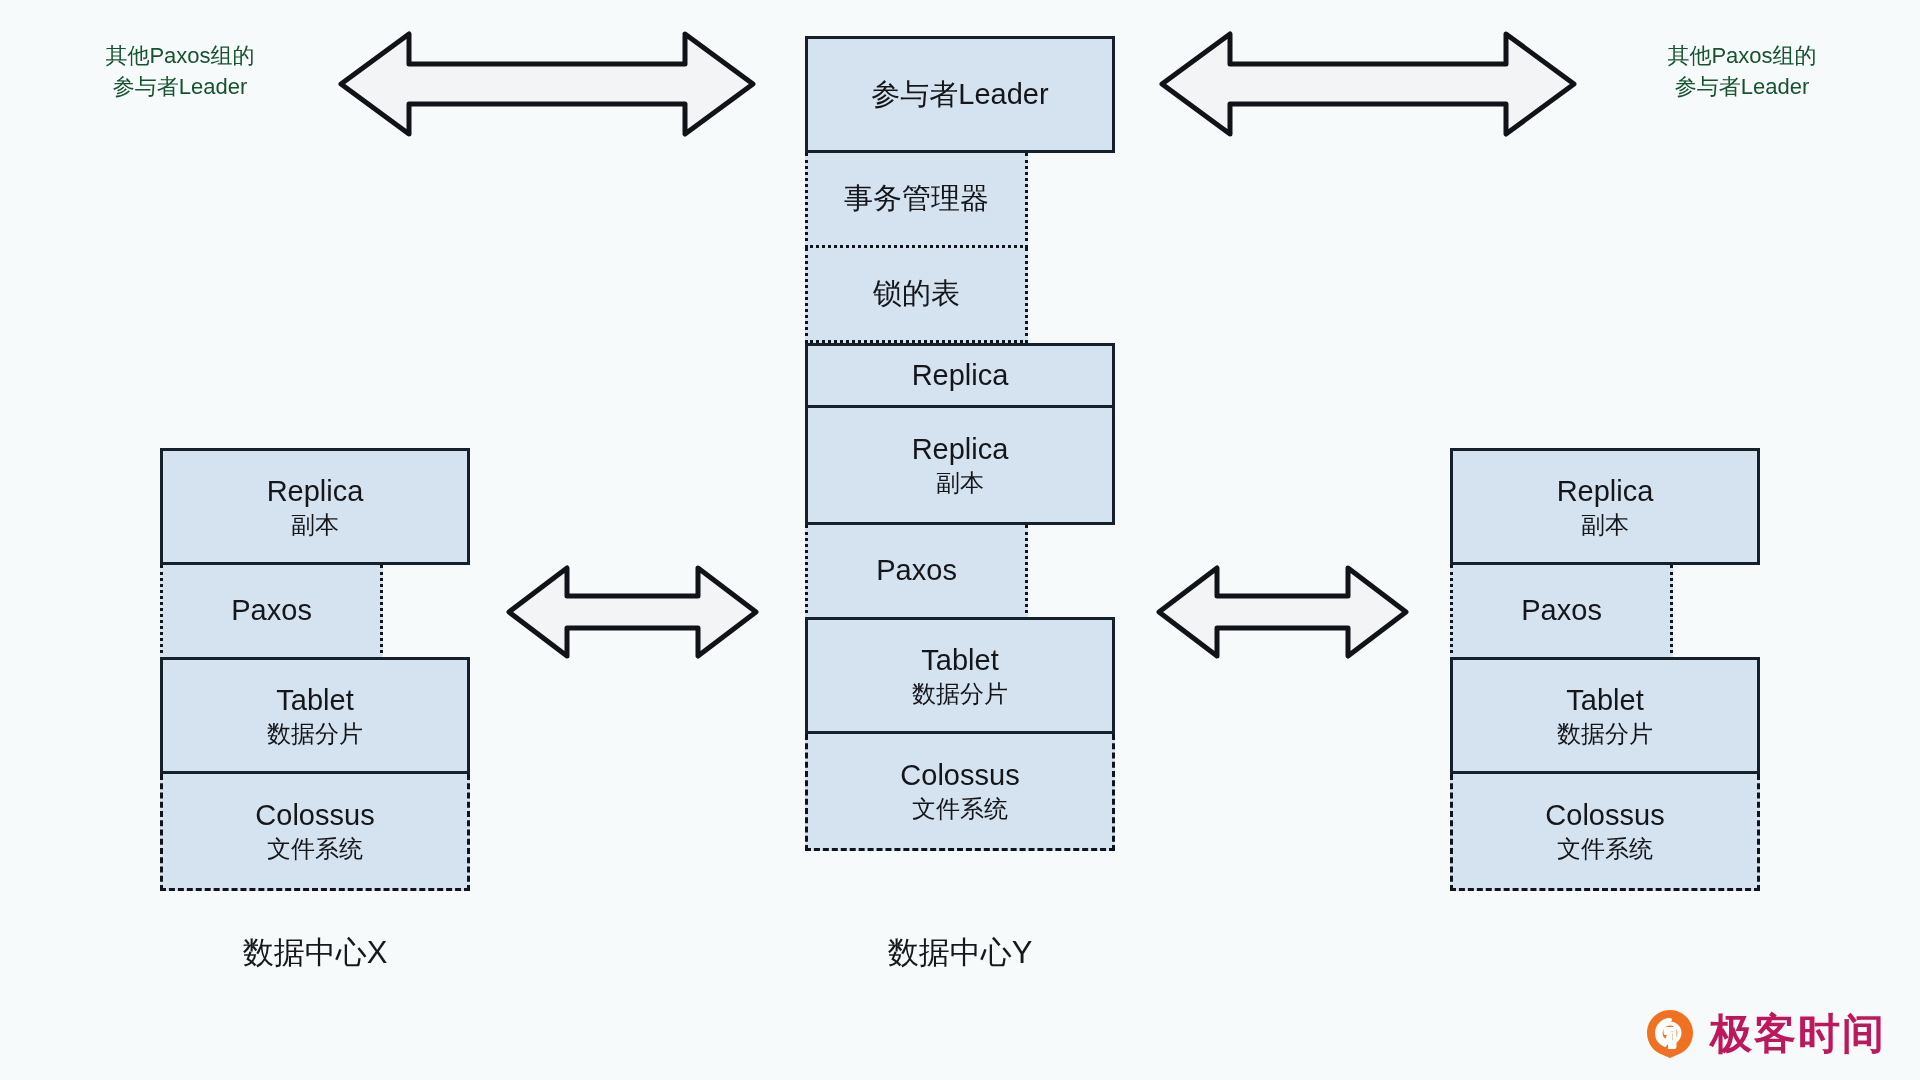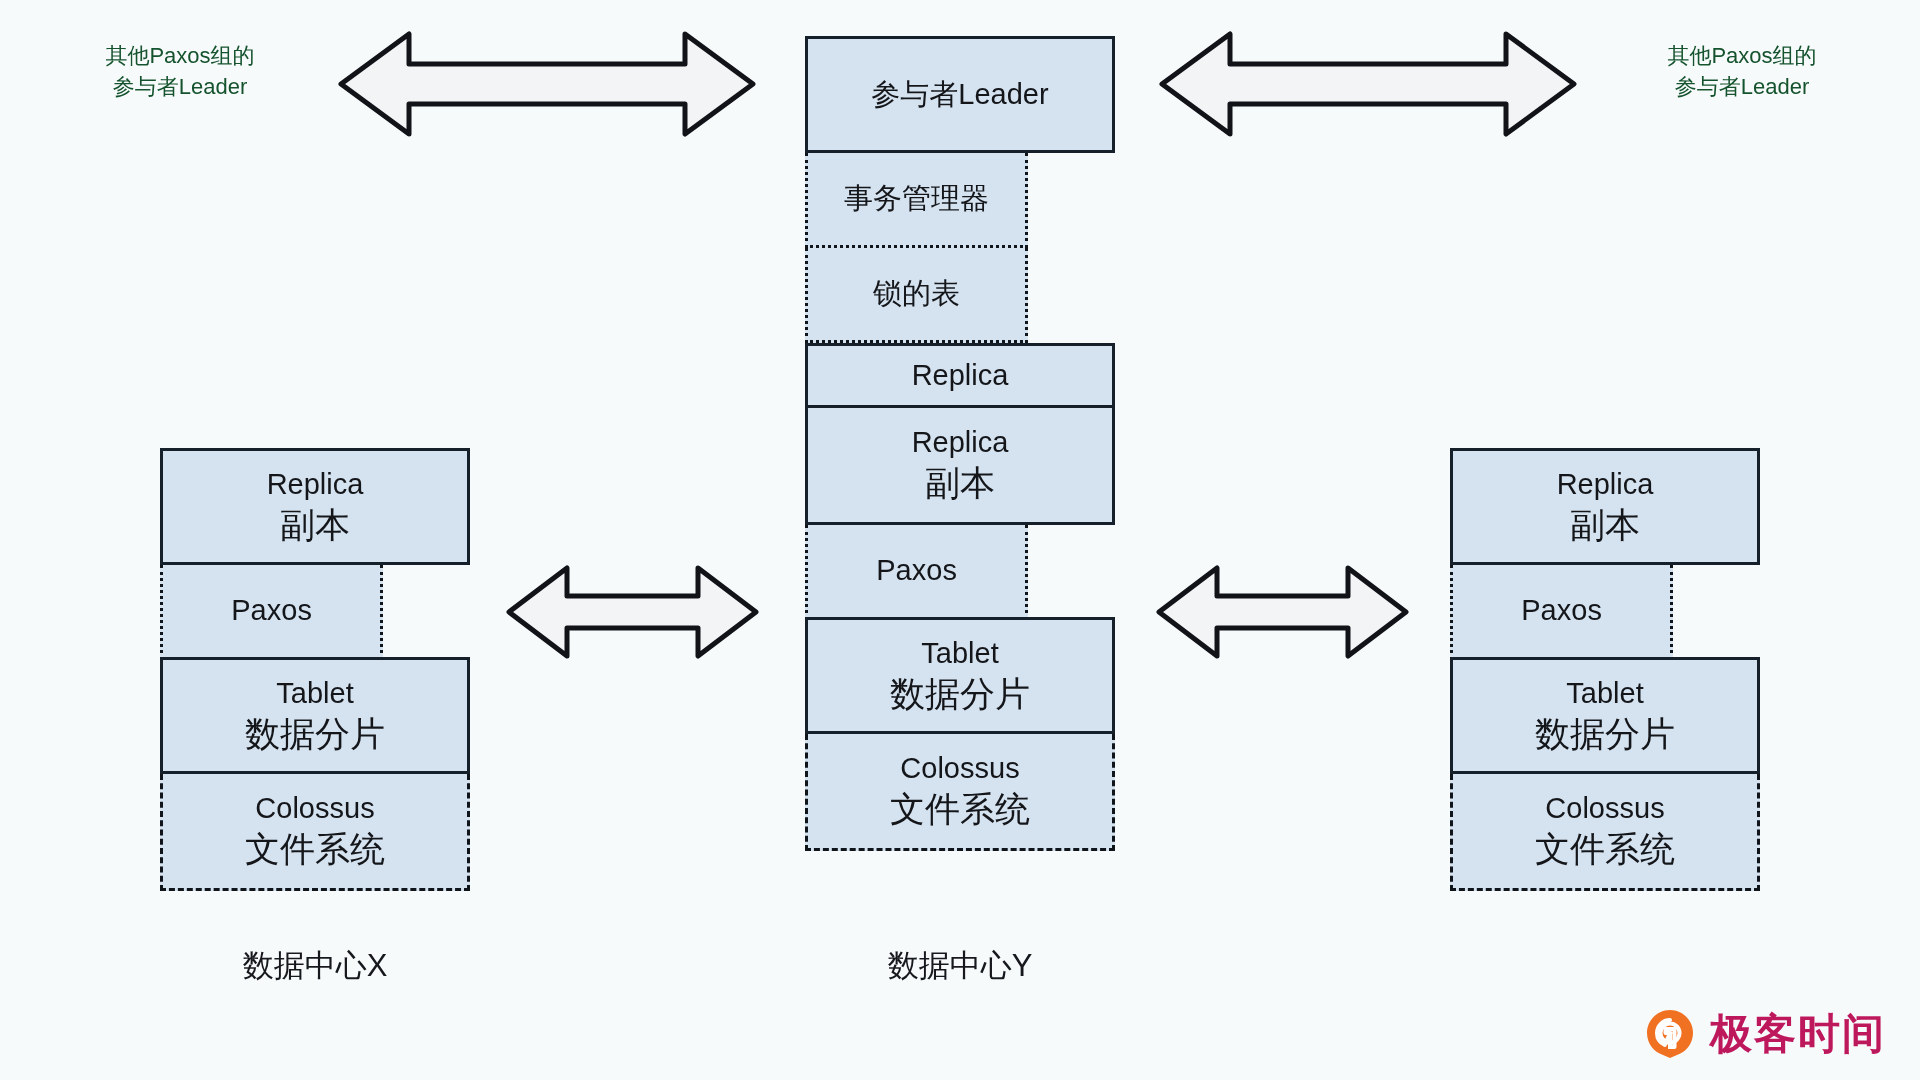--- a/index.html
+++ b/index.html
@@ -59,21 +59,21 @@
     display: flex;
     flex-direction: column;
     align-items: center;
     justify-content: center;
     text-align: center;
     font-size: 29px;
     line-height: 1.28;
     color: #14161a;
     position: relative;
   }
-  .node .sub { font-size: 35px; }
+  .node .sub { font-size: 24px; }
 
   .node.solid {
     border: 3px solid #16202b;
   }
 
   .node.dotted {
     border: 3px dotted #10151b;
   }
   .node.dashed {
     border: 3px dashed #10151b;
@@ -85,21 +85,20 @@
   }
 
   
   .dc-label {
     position: absolute;
     text-align: center;
     font-size: 31px;
     color: #16181d;
     white-space: nowrap;
     width: 320px;
-    margin-top: 13px;
   }
   #dc-label-x { left: 155px;  top: 932px; }
   #dc-label-y { left: 800px;  top: 932px; text-align: center; }
   #dc-label-z { left: 1445px; top: 932px; }
 
   
   #brand {
     position: absolute;
     right: 34px;
     bottom: 20px;

